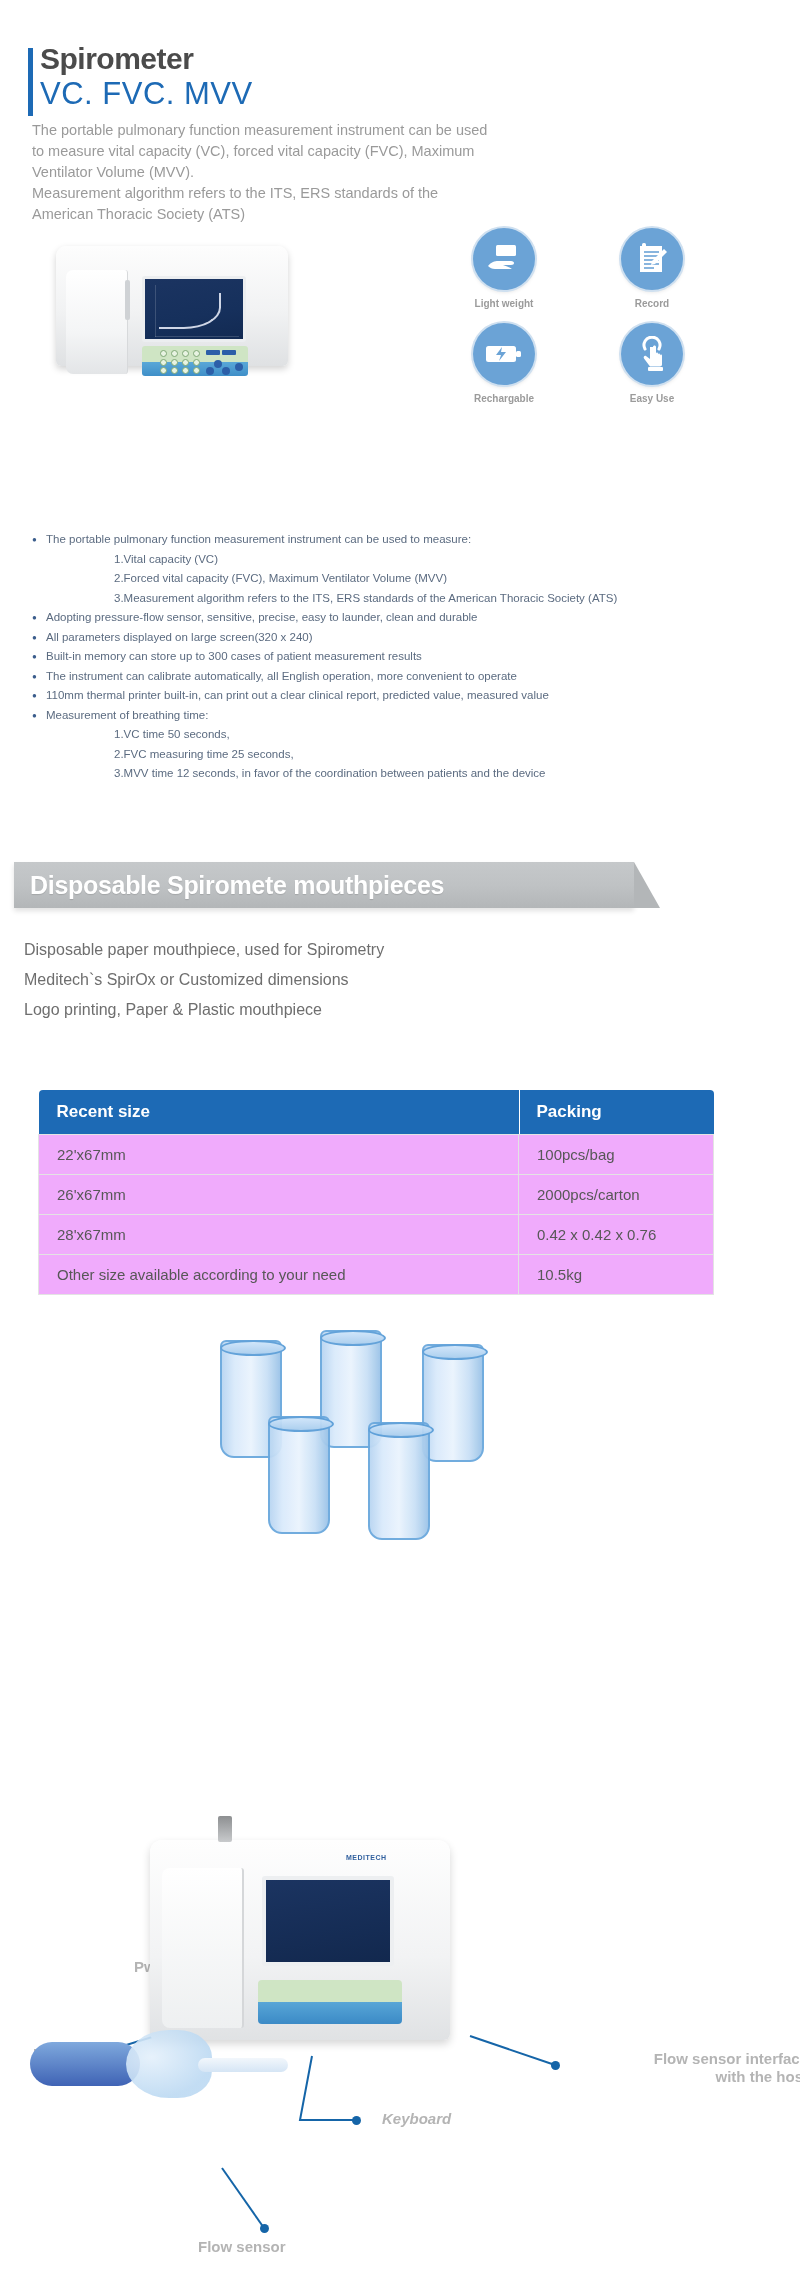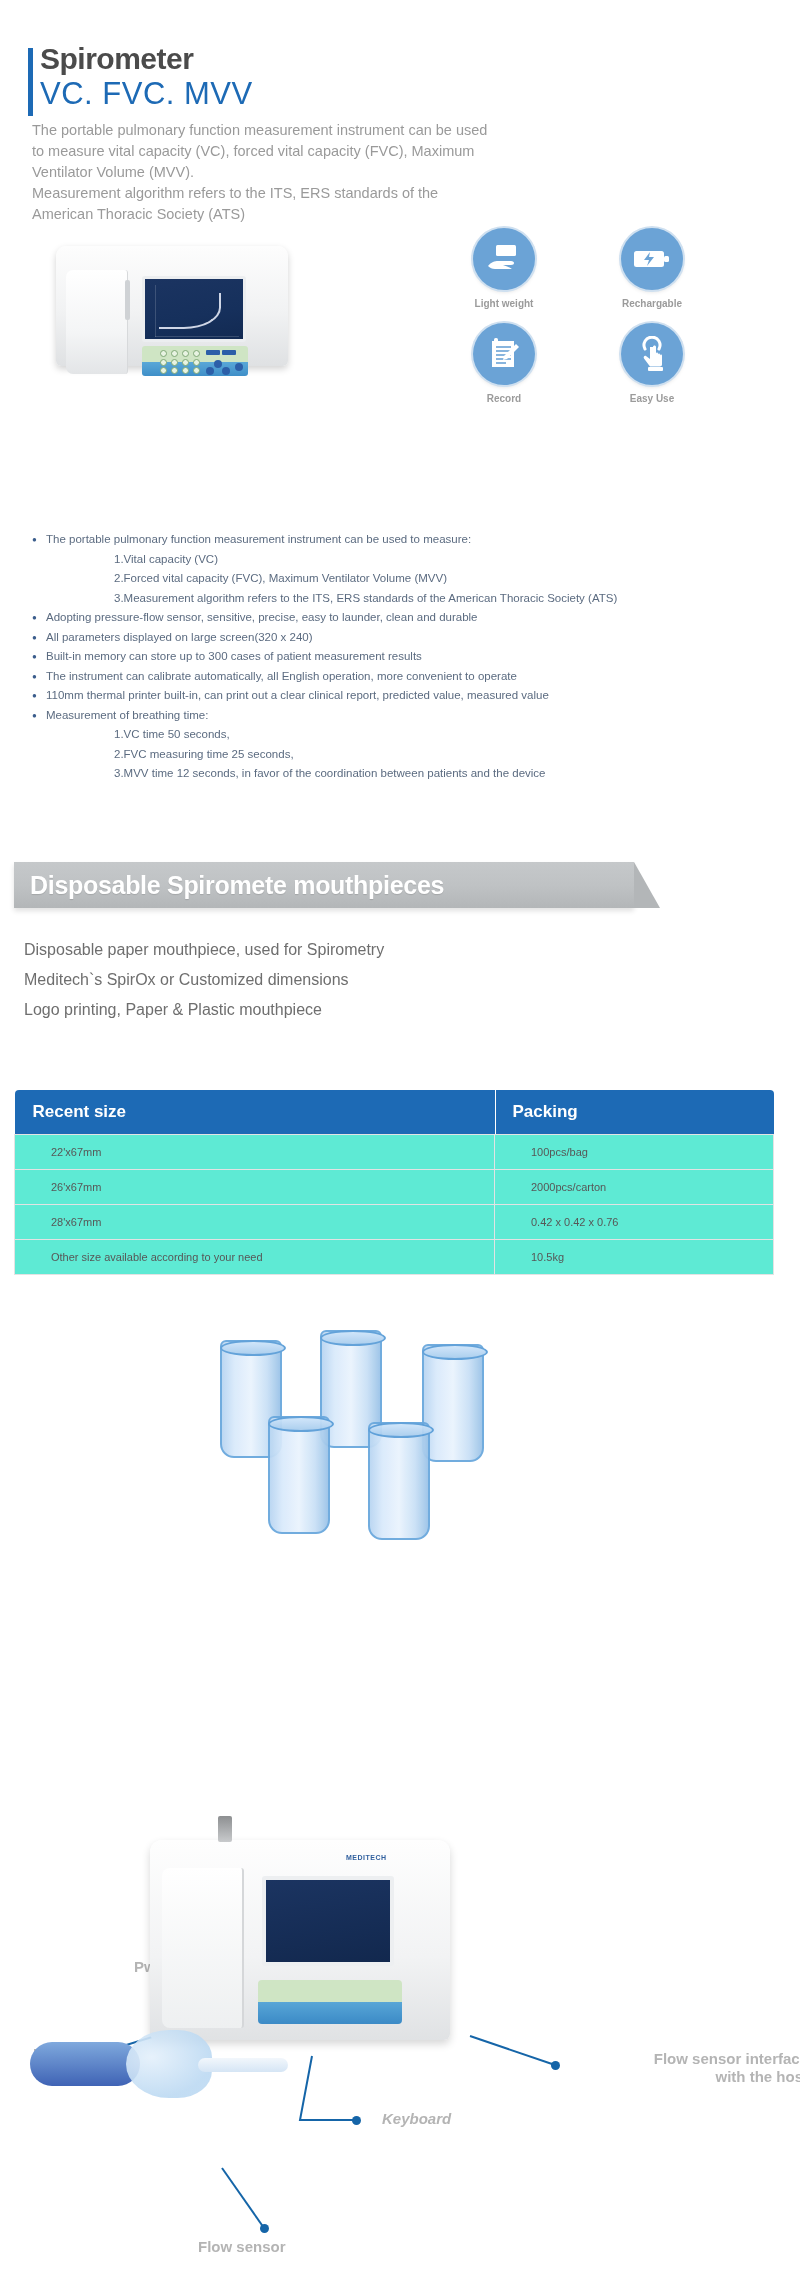--- a/index.html
+++ b/index.html
@@ -133,31 +133,31 @@
   }
 
   
   .mp-para {
     position: absolute; left: 24px; top: 935px; width: 620px;
     font-size: 16px; line-height: 30px; color: #6e6e6e;
   }
 
   
   .tbl-wrap { position: absolute; left: 14px; top: 1090px; width: 760px; }
-  table { border-collapse: collapse; width: 760px; }
+  table { border-collapse: collapse; width: 676px; margin-left: 24px; }
   thead th {
     background: #1d6ab5; color: #ffffff; font-size: 17px; font-weight: bold;
     text-align: left; padding: 12px 18px;
   }
   thead th:first-child { border-radius: 4px 0 0 0; }
   thead th:last-child  { border-radius: 0 4px 0 0; }
   thead th.col-divider { box-shadow: inset 1px 0 0 #ffffff; }
   tbody td {
-    font-size: 11px; color: #575757; padding: 11px 36px;
-    border: 1px solid #e3e3e3; background: #5eead4;
+    font-size: 15px; color: #575757; padding: 11px 18px;
+    border: 1px solid #e3e3e3; background: #f0abfc;
   }
   tbody tr:last-child td { border-bottom: 1px solid #e3e3e3; }
   .col1 { width: 480px; }
 
   
   .mp-photo { position: absolute; left: 190px; top: 1330px; width: 420px; height: 250px; }
   .tube {
     position: absolute; width: 62px; height: 118px;
     background: linear-gradient(90deg,#b9d6f2 0%,#daeafb 22%,#eaf4fd 50%,#c9e0f6 78%,#9cc4e8 100%);
     border: 2px solid #6aa8dd; border-radius: 6px 6px 14px 14px;
@@ -276,45 +276,45 @@
       <svg width="38" height="34" viewBox="0 0 38 34" aria-hidden="true">
         <rect x="11" y="3" width="20" height="11" rx="1.5" fill="#ffffff"></rect>
         <path d="M3 24c3-4 7-5 10-5h13c2 0 3 1 3 2s-1 2-3 2h-8c3 1 6 2 9 4H10c-3 0-5-1-7-3z" fill="#ffffff"></path>
       </svg>
     </div>
     <div class="feat-label">Light weight</div>
   </div>
 
   <div class="feat">
     <div class="feat-circle">
-      <svg width="40" height="24" viewBox="0 0 40 24" aria-hidden="true">
-        <rect x="2" y="4" width="30" height="16" rx="2.5" fill="#ffffff"></rect>
-        <rect x="32" y="9" width="5" height="6" rx="1.5" fill="#ffffff"></rect>
-        <path d="M18 5l-6 8h5l-2 6 7-9h-5z" fill="#6ba3d6"></path>
-      </svg>
-    </div>
-    <div class="feat-label">Rechargable</div>
-  </div>
-
-  <div class="feat">
-    <div class="feat-circle">
       <svg width="36" height="36" viewBox="0 0 36 36" aria-hidden="true">
         <rect x="6" y="5" width="22" height="26" fill="#ffffff"></rect>
         <g stroke="#6ba3d6" stroke-width="1.6">
           <line x1="10" y1="11" x2="25" y2="11"></line>
           <line x1="10" y1="15" x2="25" y2="15"></line>
           <line x1="10" y1="19" x2="25" y2="19"></line>
           <line x1="10" y1="23" x2="25" y2="23"></line>
           <line x1="10" y1="27" x2="20" y2="27"></line>
         </g>
         <rect x="8" y="2" width="4" height="7" rx="1.6" fill="#ffffff"></rect>
         <path d="M30 8l3 3-12 12-4 1 1-4z" fill="#ffffff"></path>
       </svg>
     </div>
     <div class="feat-label">Record</div>
+  </div>
+
+  <div class="feat">
+    <div class="feat-circle">
+      <svg width="40" height="24" viewBox="0 0 40 24" aria-hidden="true">
+        <rect x="2" y="4" width="30" height="16" rx="2.5" fill="#ffffff"></rect>
+        <rect x="32" y="9" width="5" height="6" rx="1.5" fill="#ffffff"></rect>
+        <path d="M18 5l-6 8h5l-2 6 7-9h-5z" fill="#6ba3d6"></path>
+      </svg>
+    </div>
+    <div class="feat-label">Rechargable</div>
   </div>
 
   <div class="feat">
     <div class="feat-circle">
       <svg width="34" height="36" viewBox="0 0 34 36" aria-hidden="true">
         <path d="M10 13a8 8 0 1 1 14 0" fill="none" stroke="#ffffff" stroke-width="3" stroke-linecap="round"></path>
         <path d="M15 11v12l-4-3c-1.5-1-3 1-2 2.5l6 8h10c1 0 2-1 2-2v-9c0-1.5-2-1.5-2 0v-1c0-1.5-2-1.5-2 0v-1c0-1.5-2-1.5-2 0v-6.5c0-2-3-2-3 0z" fill="#ffffff"></path>
         <rect x="13" y="31" width="15" height="4" rx="1" fill="#ffffff"></rect>
       </svg>
     </div>

